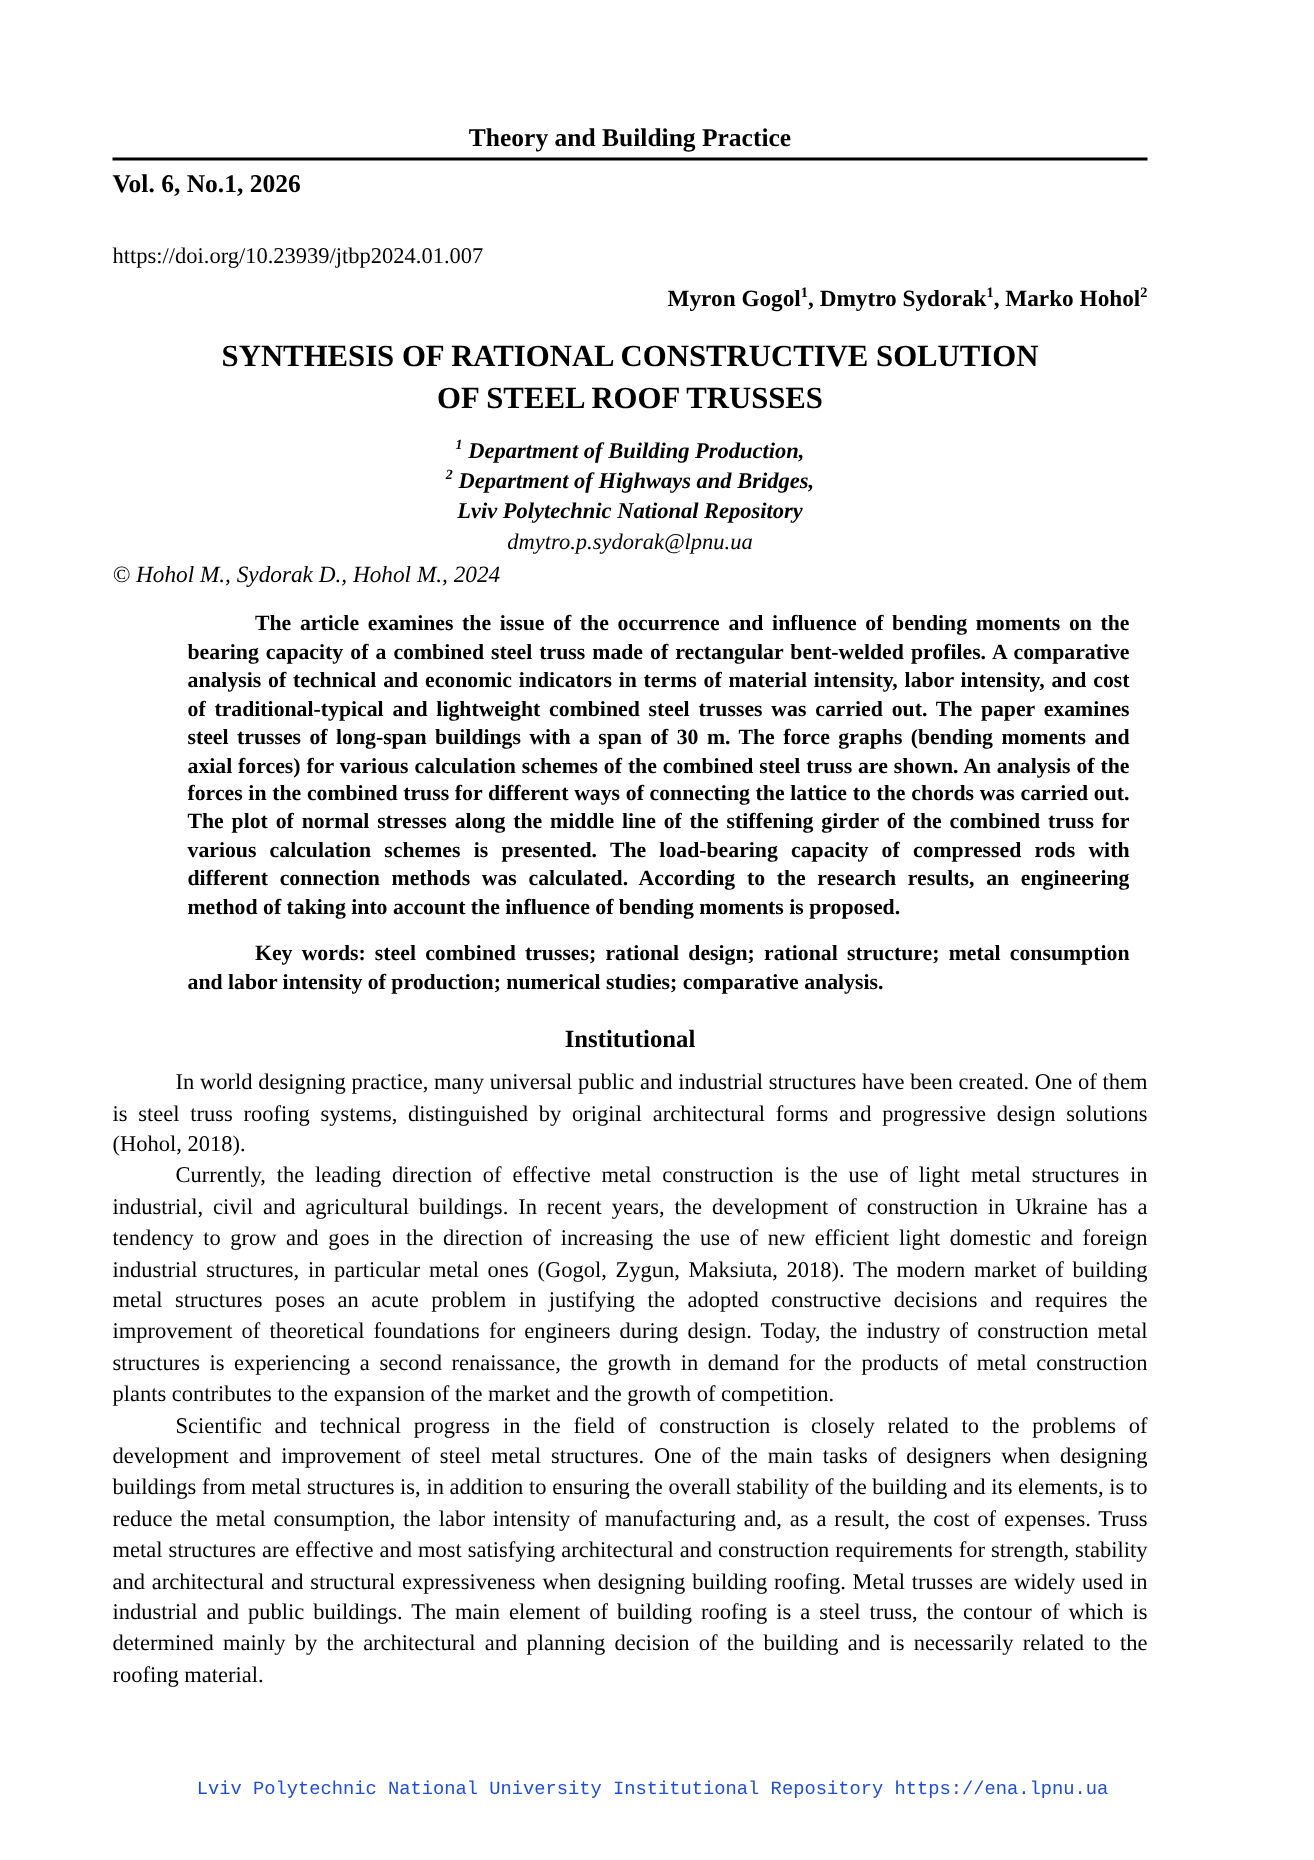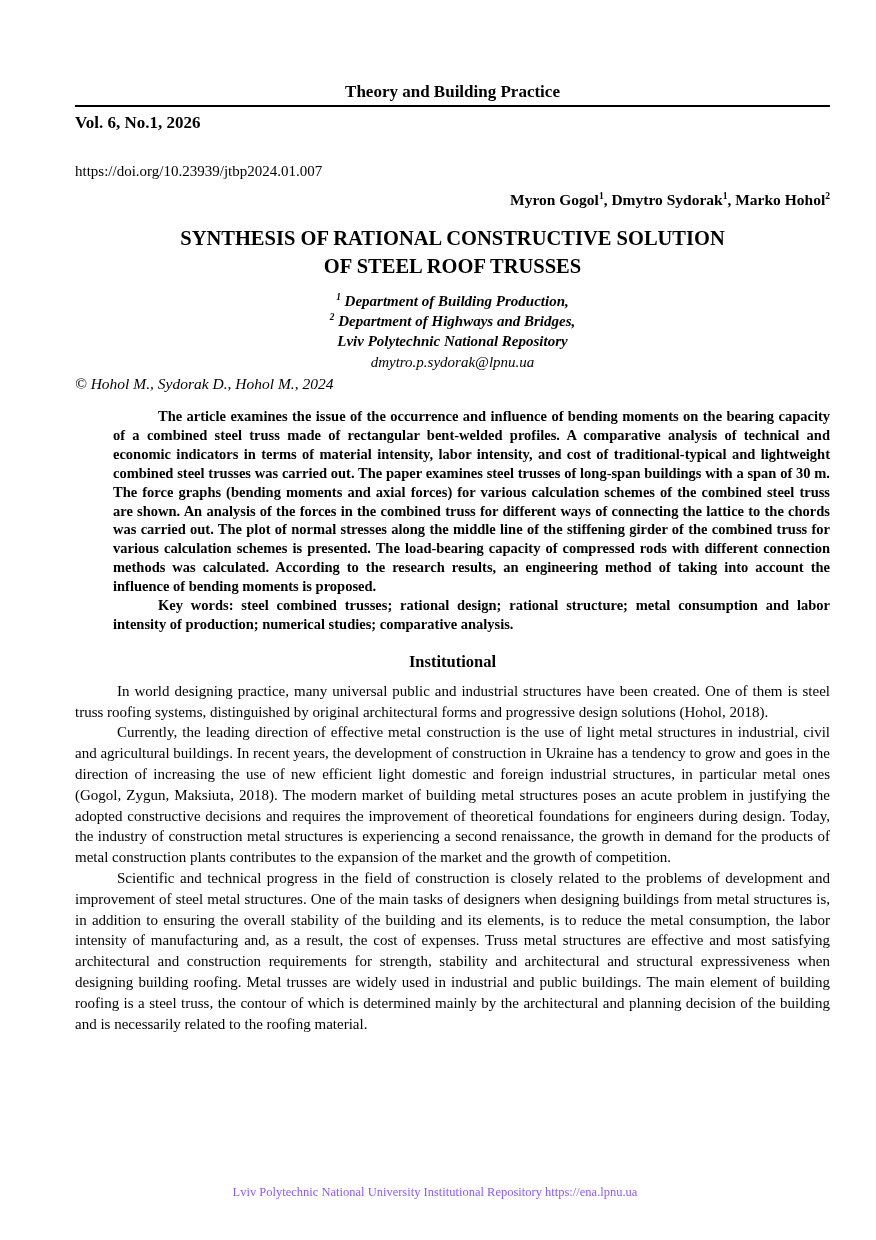--- a/index.html
+++ b/index.html
@@ -5,21 +5,21 @@
   * { box-sizing: border-box; }
   html, body { margin: 0; padding: 0; background: #ffffff; }
   .page {
     position: relative;
     width: 876px;
     height: 1240px;
     margin: 0 auto;
     background: #ffffff;
     color: #000000;
     font-family: "Liberation Serif", "DejaVu Serif", serif;
-    padding: 82px 46px 0 75px;
+    padding: 82px 111px 0 75px;
     overflow: hidden;
   }
   .journal-title {
     text-align: center;
     font-weight: bold;
     font-size: 17px;
     line-height: 20px;
   }
   .header-rule {
     border: none;
@@ -73,44 +73,44 @@
     line-height: 21px;
     margin-top: 1px;
   }
   .abstract {
     margin: 13px 0 0 38px;
     font-weight: bold;
     font-size: 14.5px;
     line-height: 18.9px;
     text-align: justify;
   }
-  .abstract p { margin: 0; text-indent: 45px; }
+  .abstract p { margin: 12px; text-indent: 45px; }
   .section-heading {
     text-align: center;
     font-weight: bold;
     font-size: 16.5px;
     line-height: 22px;
     margin: 17px 0 8px 0;
   }
   .body-para {
     font-size: 15px;
     line-height: 20.8px;
     text-align: justify;
     text-indent: 42px;
     margin: 0;
   }
   .repo-footer {
     position: absolute;
     left: 0;
     right: 6px;
     bottom: 40px;
     text-align: center;
-    font-family: Liberation Serif, serif;
+    font-family: Liberation Mono, monospace;
     font-size: 12.5px;
-    color: #8b5cf6;
+    color: #1d4ed8;
   }
 </style>
 </head>
 <body>
 
 <div class="page">
 
   <div class="journal-title">Theory and Building Practice</div>
   <hr class="header-rule">
   <div class="volume">Vol. 6, No.1, 2026</div>

